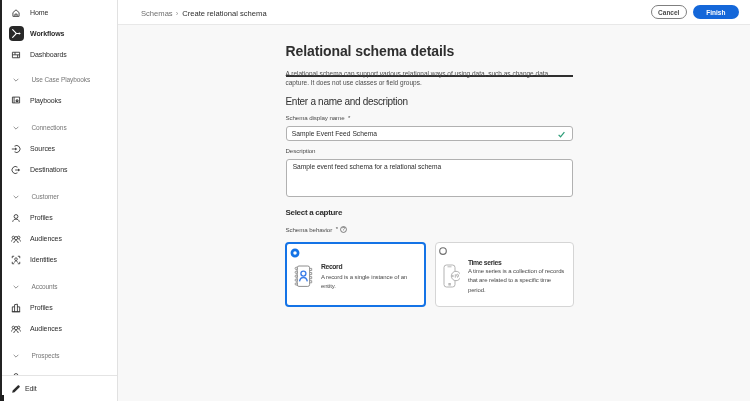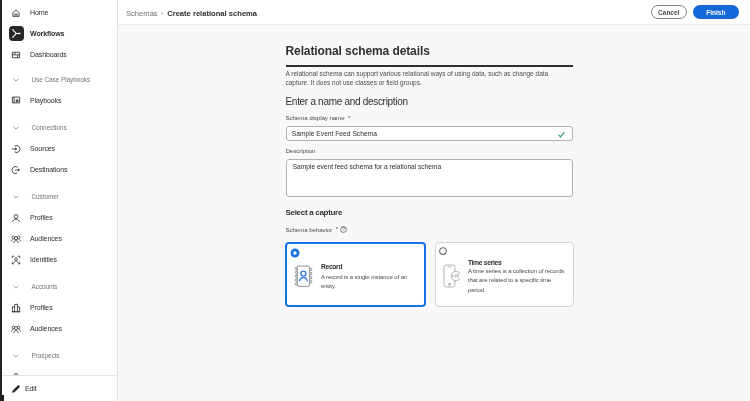--- a/index.html
+++ b/index.html
@@ -8,30 +8,30 @@
 #edge{left:0;top:0;width:2px;height:401px;background:#232323}
 #sidebar{left:2px;top:0;width:116px;height:401px;background:#fff;border-right:1px solid #e1e1e1}
 .row{position:absolute;left:0;width:100%;height:21px;display:flex;align-items:center}
 .row .ic{position:absolute;left:9px;width:10px;height:10px}
 .row .lb{position:absolute;left:28px;font-size:7px;letter-spacing:-0.1px;color:#2c2c2c;white-space:nowrap}
 .sec .ch{position:absolute;left:9.5px;width:8px;height:8px}
 .sec .lb{left:29.5px;font-size:6.5px;color:#767676}
 #wftile{position:absolute;left:6.5px;top:3px;width:15px;height:15px;background:#282828;border-radius:4px}
 #bottombar{position:absolute;left:0;top:375px;width:100%;height:26px;background:#fff;border-top:1px solid #e4e4e4}
 #topbar{left:118px;top:0;width:632px;height:25px;background:#fff;border-bottom:1px solid #e8e8e8}
-#crumb{position:absolute;left:8px;top:0;height:25px;padding-top:2px;display:flex;align-items:center;font-size:7.6px}
+#crumb{position:absolute;left:23px;top:0;height:25px;padding-top:2px;display:flex;align-items:center;font-size:7.6px}
 #crumb .g{color:#6e6e6e}
 #crumb .sep{color:#959595;margin:0 4px 0 3px;font-size:7.6px}
-#crumb .b{color:#2c2c2c;font-weight:bold}
+#crumb .b{color:#2c2c2c;font-weight:normal}
 .btn{position:absolute;top:4.7px;height:14.7px;border-radius:7.4px;font-size:6.5px;font-weight:bold;display:flex;align-items:center;justify-content:center}
 #cancel{left:532.5px;width:36.5px;background:#fff;border:1.2px solid #7f7f7f;color:#4a4a4a}
 #finish{left:574.5px;width:46.7px;background:#1467d9;color:#fff}
 #main{left:118px;top:26px;width:632px;height:375px;background:#f8f8f8}
 .ct{position:absolute;left:285.5px;width:287px}
-#h2{top:42px;font-size:12px;letter-spacing:-0.1px;font-weight:bold;color:#2f2f2f;line-height:12px;border-bottom:2px solid #2f2f2f;padding-top:3px;padding-bottom:8px}
+#h2{top:42px;font-size:14px;letter-spacing:-0.1px;font-weight:bold;color:#2f2f2f;line-height:12px;border-bottom:2px solid #2f2f2f;padding-top:3px;padding-bottom:18px}
 #para{top:68.6px;font-size:6.5px;line-height:9.3px;color:#4b4b4b;width:290px}
 #h3a{top:96px;font-size:10px;letter-spacing:-0.3px;font-weight:normal;color:#2f2f2f;line-height:12px}
 .flabel{font-size:6.2px;letter-spacing:-0.1px;color:#4b4b4b;line-height:9px}
 #lab1{top:113.4px}
 #inpt{top:125.8px;height:15.2px;background:#fff;border:1px solid #b1b1b1;border-radius:3px;display:flex;align-items:center;padding-left:5.3px;font-size:6.7px;color:#2c2c2c}
 #check{position:absolute;left:271.5px;top:4.4px;width:7px;height:7px}
 #lab2{top:146.4px}
 #txta{top:158.5px;height:38.4px;background:#fff;border:1px solid #b1b1b1;border-radius:3px;padding:3.7px 6.2px;font-size:6.6px;color:#2c2c2c}
 #h3b{top:206.5px;font-size:8px;letter-spacing:-0.3px;font-weight:bold;color:#2f2f2f;line-height:12px}
 #lab3{top:225px;display:flex;align-items:center}

